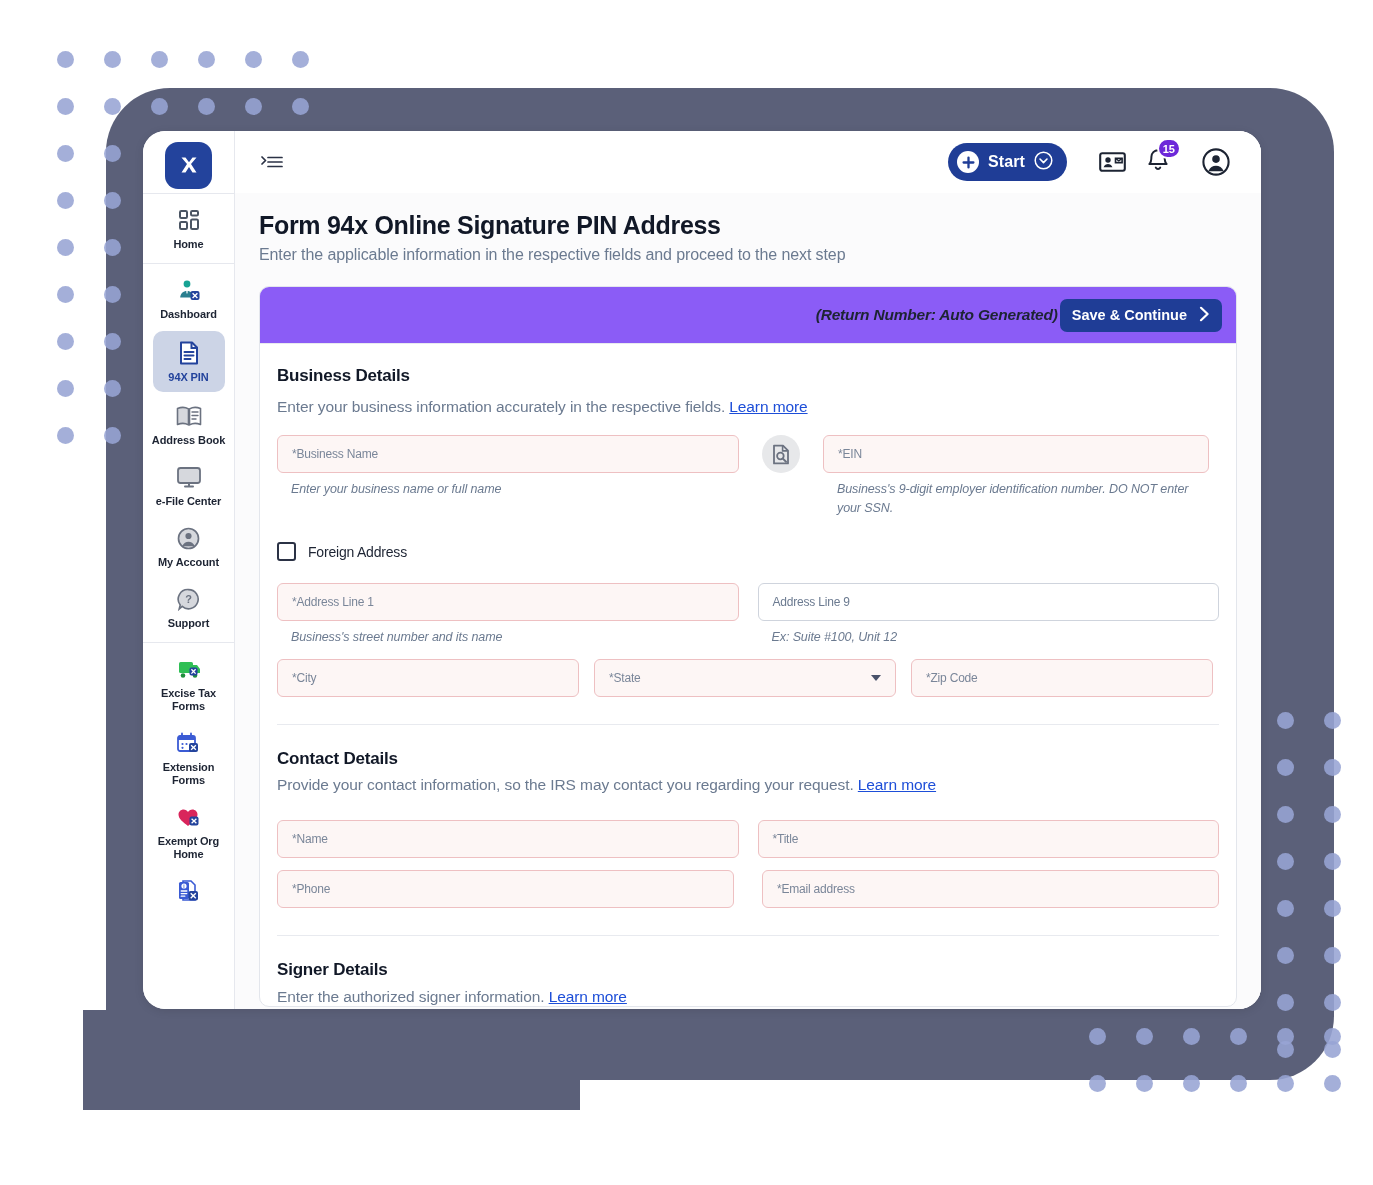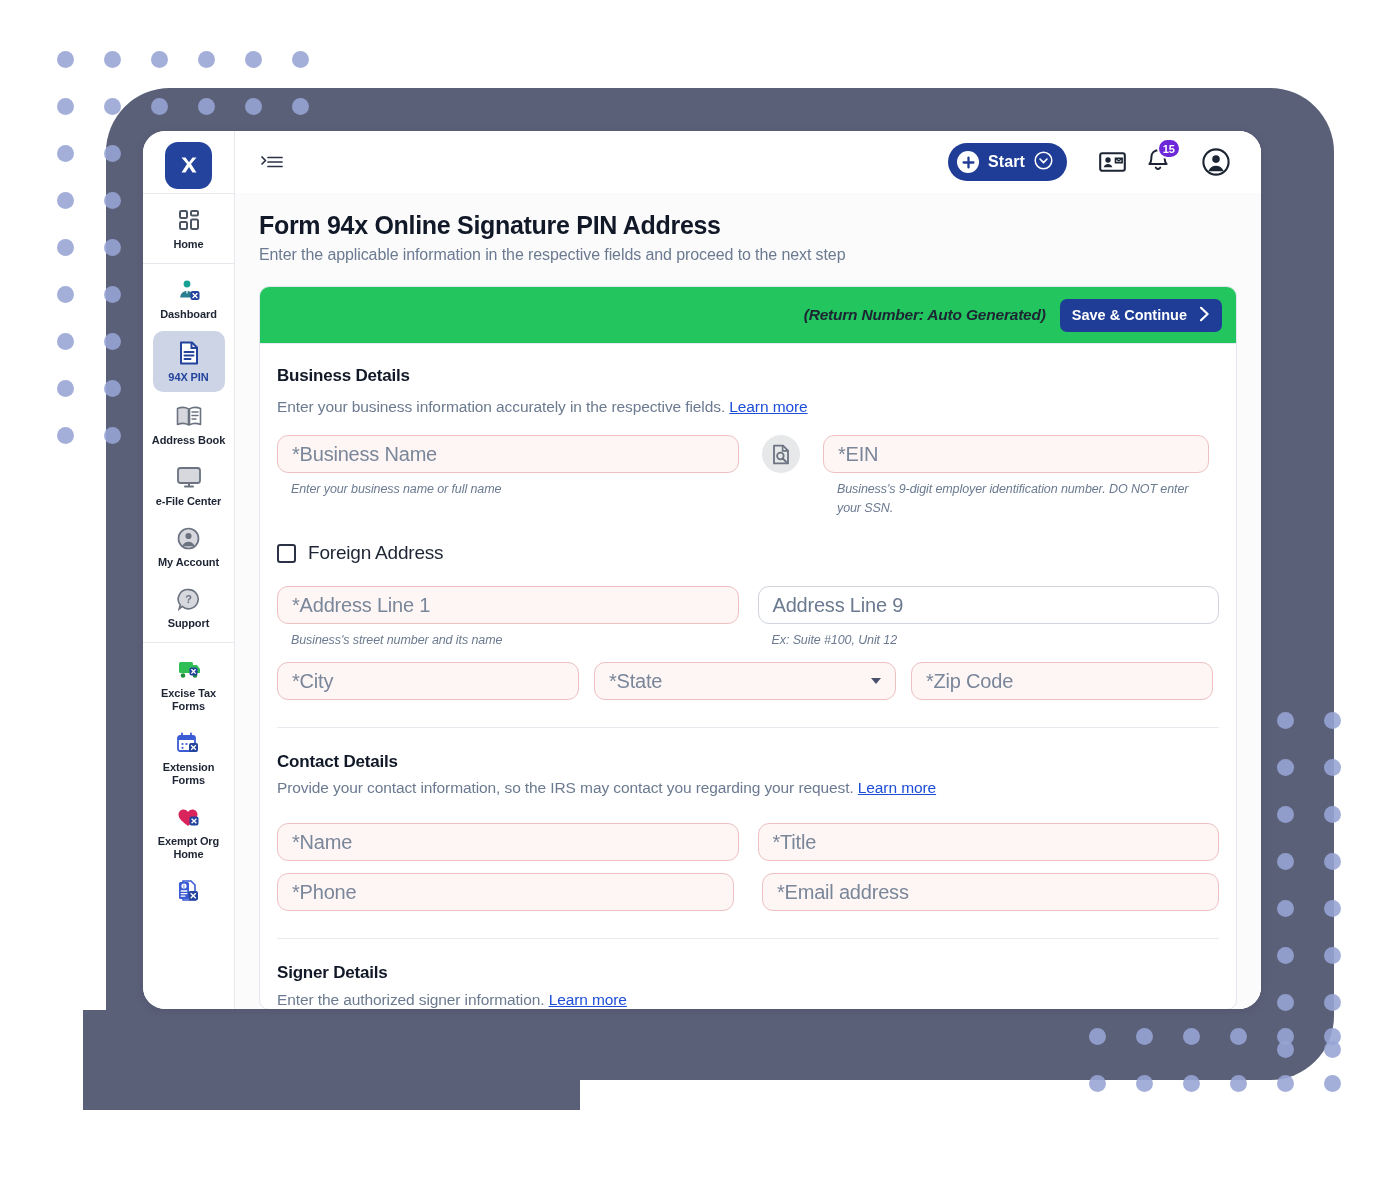--- a/index.html
+++ b/index.html
@@ -202,28 +202,28 @@
   }
 
   #form-card {
     margin-top: 22px;
     background: #ffffff;
     border: 1px solid #e3e6ec;
     border-radius: 10px;
     overflow: hidden;
   }
   #card-header {
-    background: #22c55e;
+    background: #8b5cf6;
     border-bottom: 1px solid #e8eaef;
     height: 57px;
     display: flex;
     align-items: center;
     justify-content: flex-end;
     padding: 0 14px;
-    gap: 14px;
+    gap: 2px;
   }
   #return-number {
     font-size: 15.5px;
     font-style: italic;
     font-weight: 600;
     color: #1d2433;
     letter-spacing: -.2px;
   }
   #save-continue {
     background: #1f3d96;
@@ -260,27 +260,27 @@
     text-decoration: underline;
     cursor: pointer;
     margin-top: 24px;
   }
 
   .row { display: flex; gap: 0; align-items: flex-start; }
   .fld { display: flex; flex-direction: column; }
 
   .inp {
     height: 38px;
-    border-radius: 11px;
+    border-radius: 6px;
     border: 1px solid #eec0c2;
     background: #fdf6f5;
     display: flex;
     align-items: center;
     padding: 0 14px;
-    font-size: 20px;
+    font-size: 12px;
     color: #7a8699;
     letter-spacing: -.2px;
     cursor: text;
     position: relative;
   }
   .inp.optional {
     border: 1px solid #cfd4dd;
     background: #ffffff;
     color: #6b7a90;
   }
@@ -323,21 +323,21 @@
     cursor: pointer;
     width: fit-content;
   }
   #foreign-box {
     width: 19px; height: 19px;
     border: 2px solid #2b3245;
     border-radius: 3px;
     flex: 0 0 19px;
   }
   #foreign-label {
-    font-size: 19px;
+    font-size: 14px;
     color: #1d2433;
     font-weight: 400;
     letter-spacing: -.2px;
   }
 
   #addr-row { margin-top: 22px; gap: 19px; }
   #addr1-fld { width: 462px; }
   #addr2-fld { width: 462px; }
 
   #city-row { margin-top: 12px; gap: 15px; }

